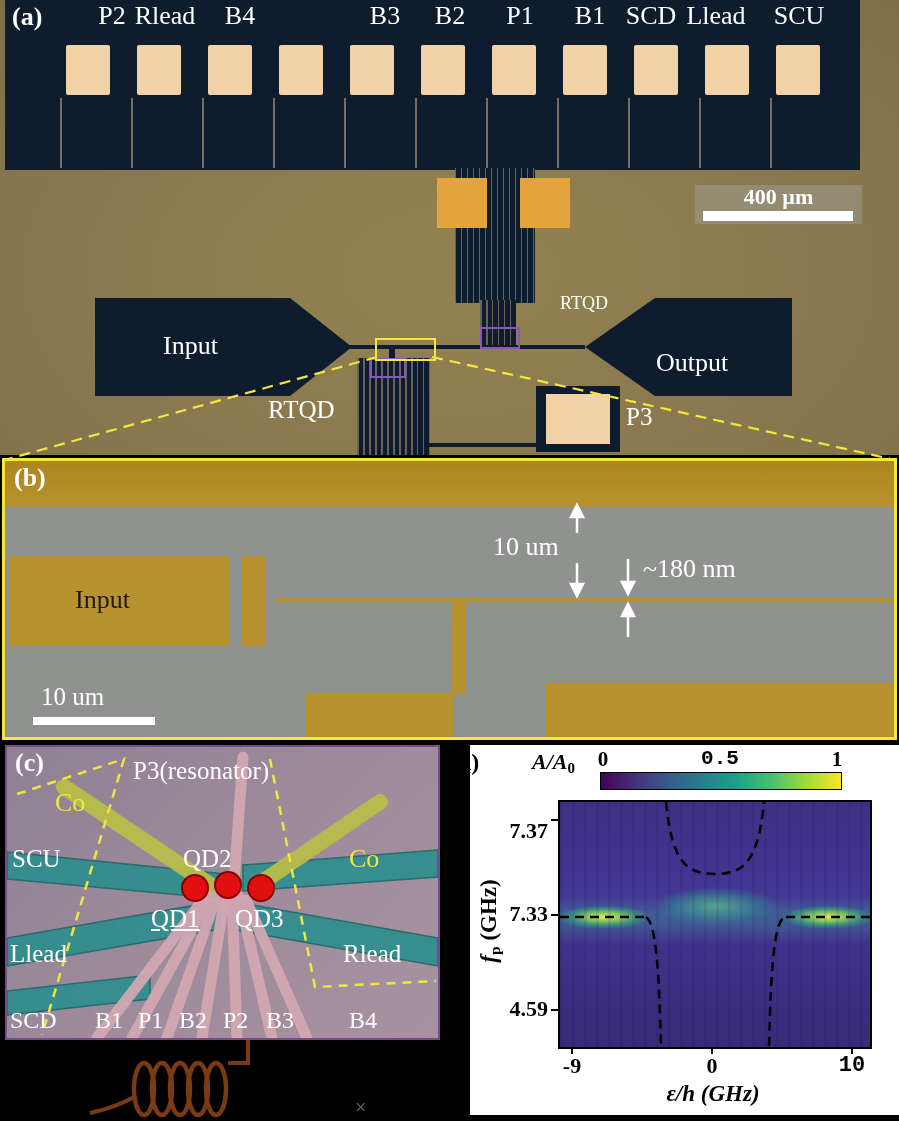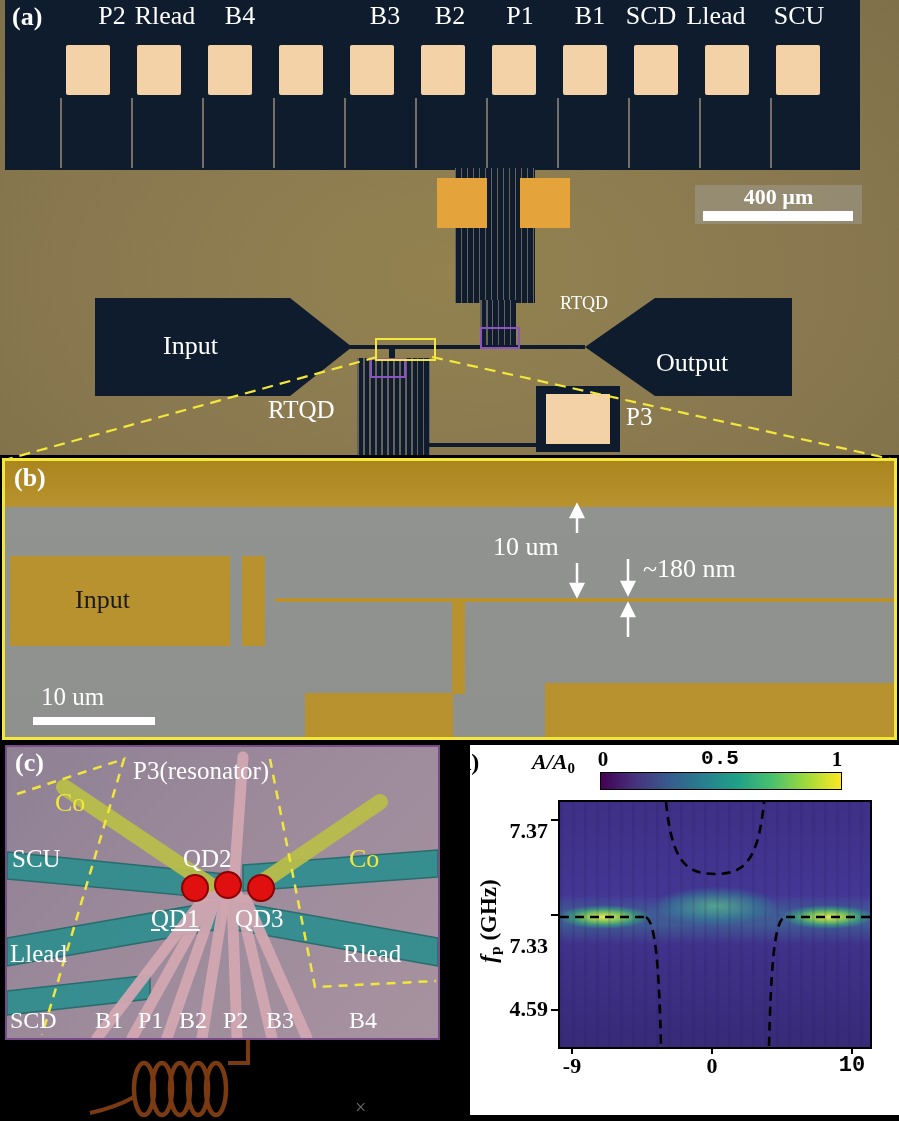--- a/index.html
+++ b/index.html
@@ -228,27 +228,28 @@
           <path d="M209 244 C211 168 214 121 224 115"></path>
           <path d="M226 115 H310"></path>
         </g>
       </svg>
     </div>
 
     <div class="dtick" style="left:81px;top:74px;width:7px;height:2px;"></div>
     <div class="dtick" style="left:81px;top:169px;width:7px;height:2px;"></div>
     <div class="dtick" style="left:81px;top:264px;width:7px;height:2px;"></div>
     <span class="dlbl" style="left:32px;top:61px;width:46px;text-align:right;font-size:22px;margin-top:12px;">7.37</span>
-    <span class="dlbl" style="left:32px;top:156px;width:46px;text-align:right;font-size:22px;margin-top:32px;">7.33</span>
+    <span class="dlbl" style="left:32px;top:156px;width:46px;text-align:right;font-size:22px;">7.33</span>
     <span class="dlbl" style="left:32px;top:251px;width:46px;text-align:right;font-size:22px;">4.59</span>
     <div class="dlbl" style="left:-66px;top:163px;width:170px;height:26px;text-align:center;font-size:23px;transform:rotate(-90deg);">
       <span class="ital">f</span><span class="sub">p</span><span> (GHz)</span>
     </div>
 
     <div class="dtick" style="left:101px;top:302px;width:2px;height:7px;"></div>
     <div class="dtick" style="left:241px;top:302px;width:2px;height:7px;"></div>
     <div class="dtick" style="left:381px;top:302px;width:2px;height:7px;"></div>
     <span class="dlbl" style="left:102px;top:308px;transform:translateX(-50%);font-size:22px;">-9</span>
     <span class="dlbl" style="left:242px;top:308px;transform:translateX(-50%);font-size:22px;">0</span>
     <span class="dlbl" style="left:382px;top:308px;transform:translateX(-50%);font-size:22px;font-family:Liberation Mono, monospace;">10</span>
+    <span class="dlbl ital" style="left:143px;top:336px;width:200px;text-align:center;font-size:23px;">ε/h (GHz)</span>
   </div>
 
 </div>
 
 </body></html>

